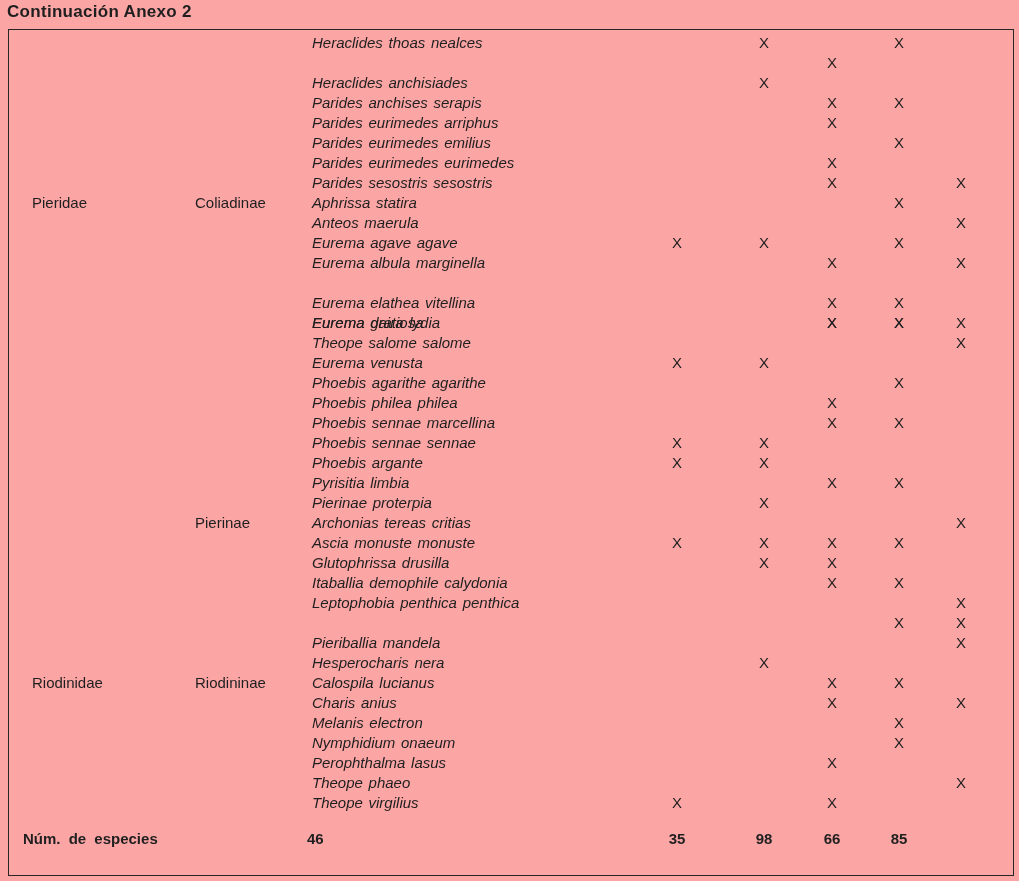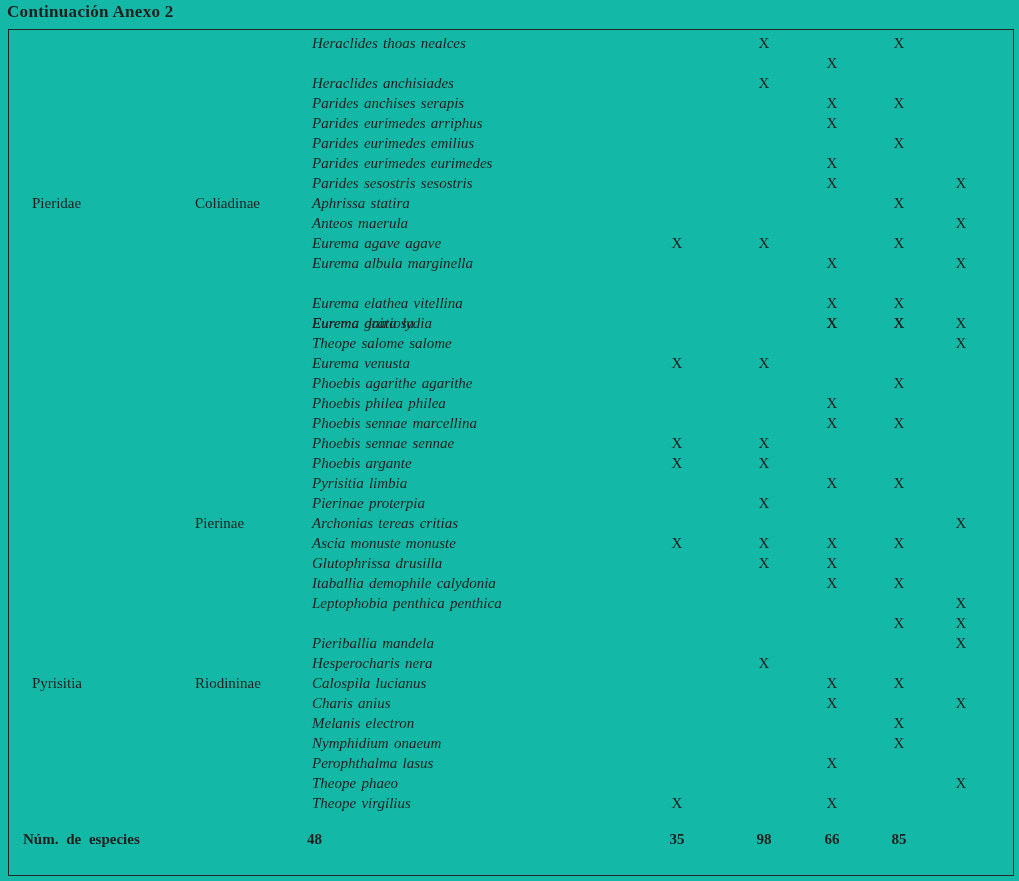--- a/index.html
+++ b/index.html
@@ -1,20 +1,20 @@
 <!DOCTYPE html>
 <html><head>
 <meta charset="utf-8">
 <style>
   * { margin:0; padding:0; box-sizing:border-box; }
   body { background:#ffffff; }
   .page {
     position:relative; width:1019px; height:881px;
-    background:#14b8a6; overflow:hidden;
-    font-family:Liberation Serif, serif; color:#1f1f1f;
+    background:#fca5a5; overflow:hidden;
+    font-family:Liberation Sans, sans-serif; color:#1f1f1f;
   }
   .title {
     position:absolute; left:7px; top:2px;
     font-size:17px; font-weight:bold; letter-spacing:0.3px;
     white-space:nowrap;
   }
   .table-frame {
     position:absolute; left:8px; top:29px;
     width:1006px; height:847px;
     border:1.5px solid #262626;
@@ -190,21 +190,21 @@
         </div>
         <div class="row" style="top: 603px;">
           <span class="cell species-cell">Pieriballia mandela</span>
           <span class="cell mark-cell col-4">X</span>
         </div>
         <div class="row" style="top: 623px;">
           <span class="cell species-cell">Hesperocharis nera</span>
           <span class="cell mark-cell col-1">X</span>
         </div>
         <div class="row" style="top: 643px;">
-          <span class="cell family-cell">Pyrisitia</span>
+          <span class="cell family-cell">Riodinidae</span>
           <span class="cell subfamily-cell">Riodininae</span>
           <span class="cell species-cell">Calospila lucianus</span>
           <span class="cell mark-cell col-2">X</span>
           <span class="cell mark-cell col-3">X</span>
         </div>
         <div class="row" style="top: 663px;">
           <span class="cell species-cell">Charis anius</span>
           <span class="cell mark-cell col-2">X</span>
           <span class="cell mark-cell col-4">X</span>
         </div>
@@ -226,18 +226,18 @@
         </div>
         <div class="row" style="top: 763px;">
           <span class="cell species-cell">Theope virgilius</span>
           <span class="cell mark-cell col-0">X</span>
           <span class="cell mark-cell col-2">X</span>
         </div>
       </div>
 
     <div class="totals-row">
       <span class="cell totals-label">Núm. de especies</span>
-      <span class="cell totals-species">48</span>
+      <span class="cell totals-species">46</span>
       <span><span class="cell mark-cell col-0">35</span><span class="cell mark-cell col-1">98</span><span class="cell mark-cell col-2">66</span><span class="cell mark-cell col-3">85</span></span>
     </div>
   </div>
 
 </div>
 
 </body></html>

